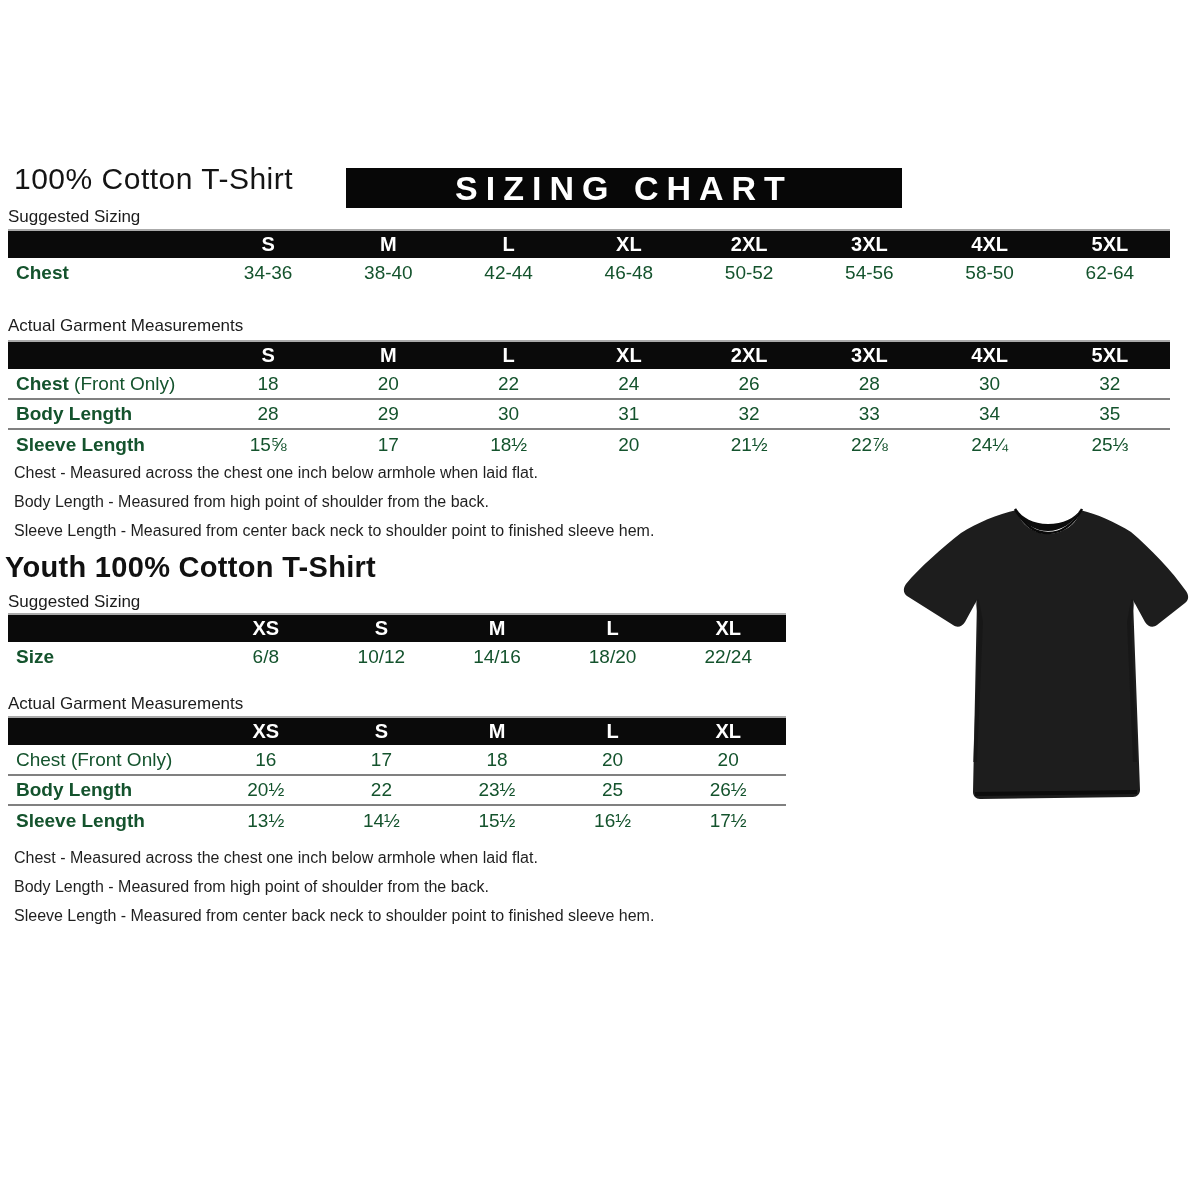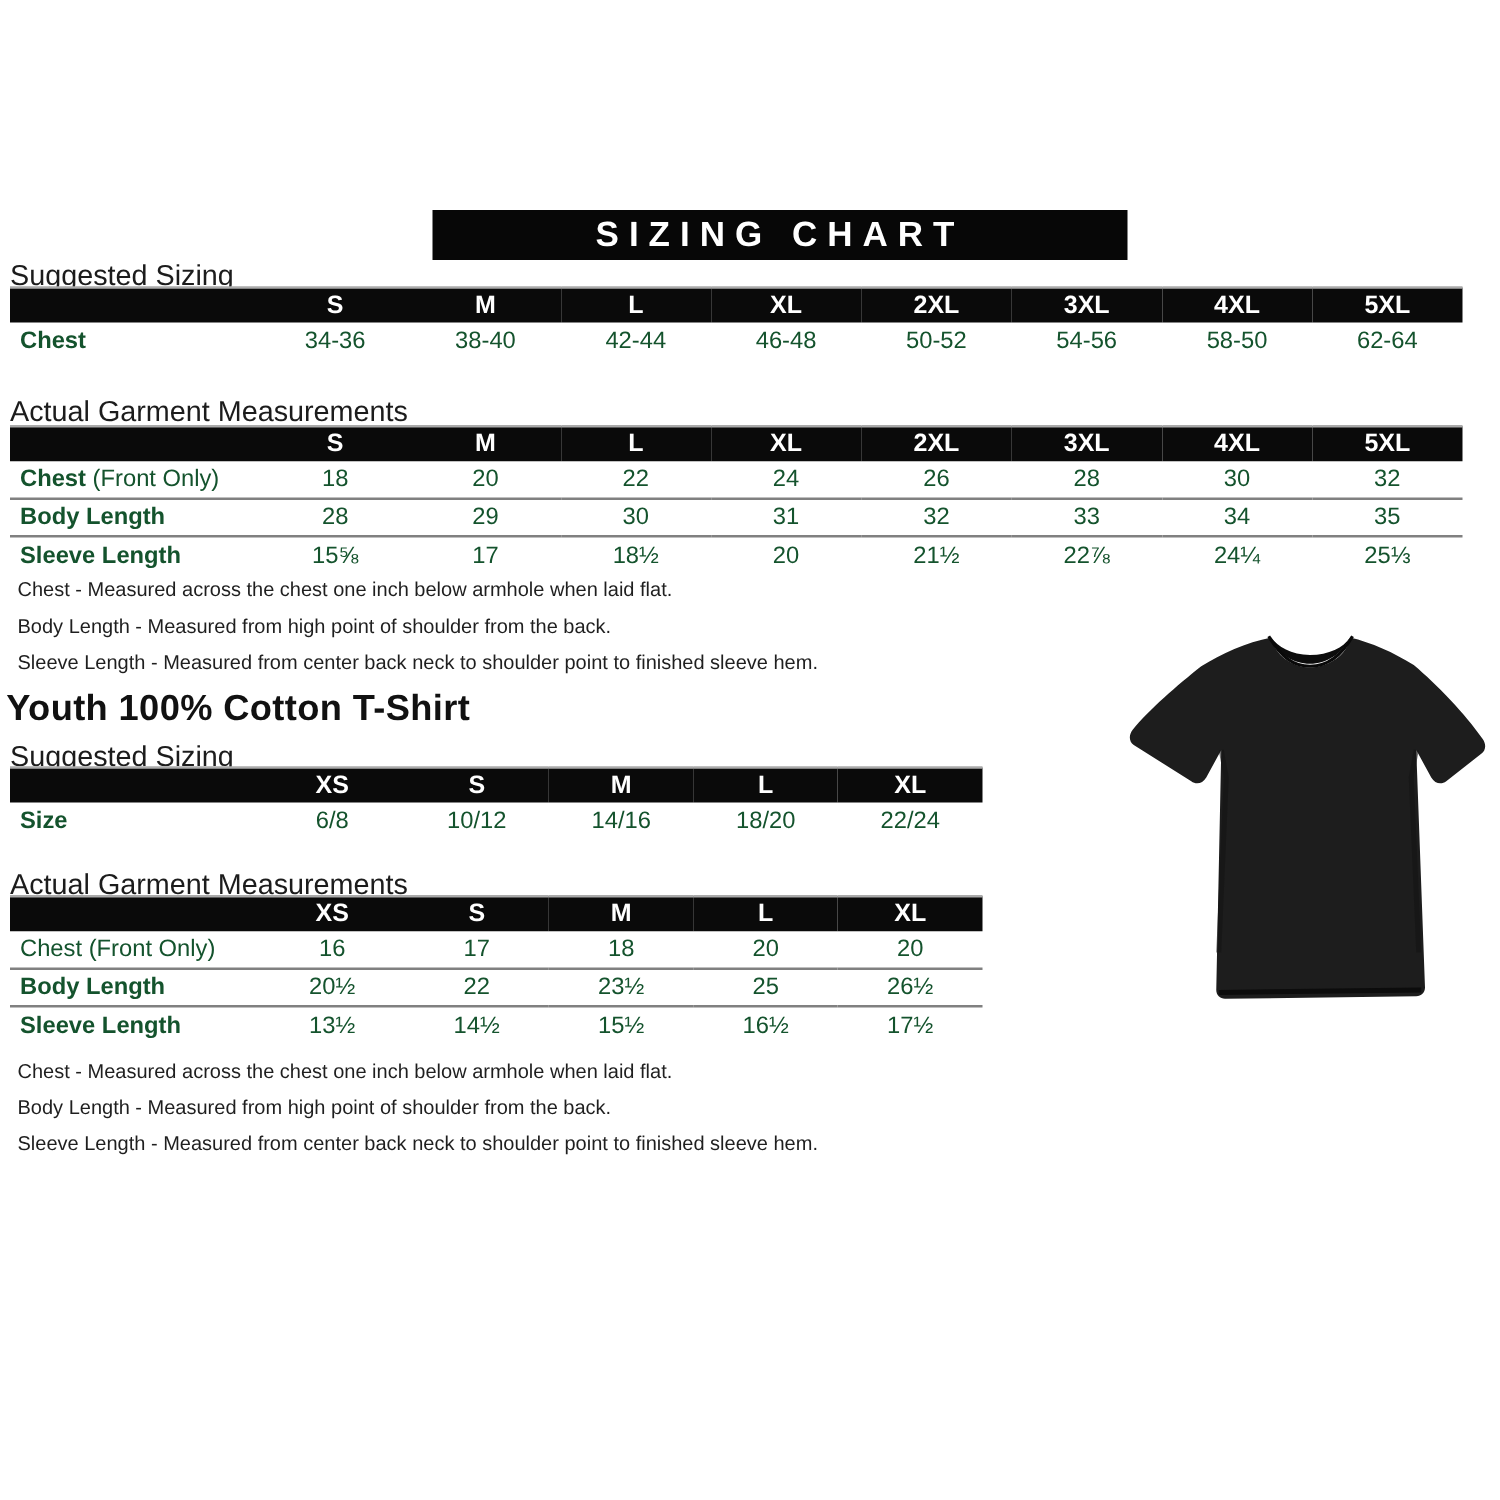--- a/index.html
+++ b/index.html
@@ -22,28 +22,28 @@
     font-size: 30px;
     font-weight: 400;
     color: #141414;
     letter-spacing: 0.5px;
   }
   .banner {
     left: 346px; top: 168px;
     width: 556px; height: 40px;
     background: #070707;
     color: #ffffff;
-    font-size: 28px;
+    font-size: 34px;
     font-weight: 700;
     letter-spacing: 8px;
     text-align: center;
     line-height: 40px;
   }
   .section-label {
-    font-size: 23px;
+    font-size: 17px;
     color: #1c1c1c;
     font-weight: 400;
   }
   .youth-title {
     left: 5px; top: 551px;
     font-size: 29px;
     font-weight: 700;
     color: #111;
     letter-spacing: 0.3px;
   }
@@ -85,20 +85,21 @@
   .notes { font-size: 16px; color: #1f1f1f; line-height: 29px; }
   .notes div { white-space: nowrap; }
 
   .tshirt-wrap { left: 885px; top: 462px; width: 320px; height: 380px; }
 </style>
 </head>
 <body>
 
 <div class="page">
 
+  <div class="abs main-title">100% Cotton T-Shirt</div>
   <div class="abs banner">SIZING CHART</div>
 
   <div class="abs section-label" style="left:8px; top:207px;">Suggested Sizing</div>
   <table class="size-table" style="left:8px; top:229px; width:1162px;">
       <thead>
         <tr>
           <th class="label-col"></th>
           <th>S</th>
           <th>M</th>
           <th>L</th>

